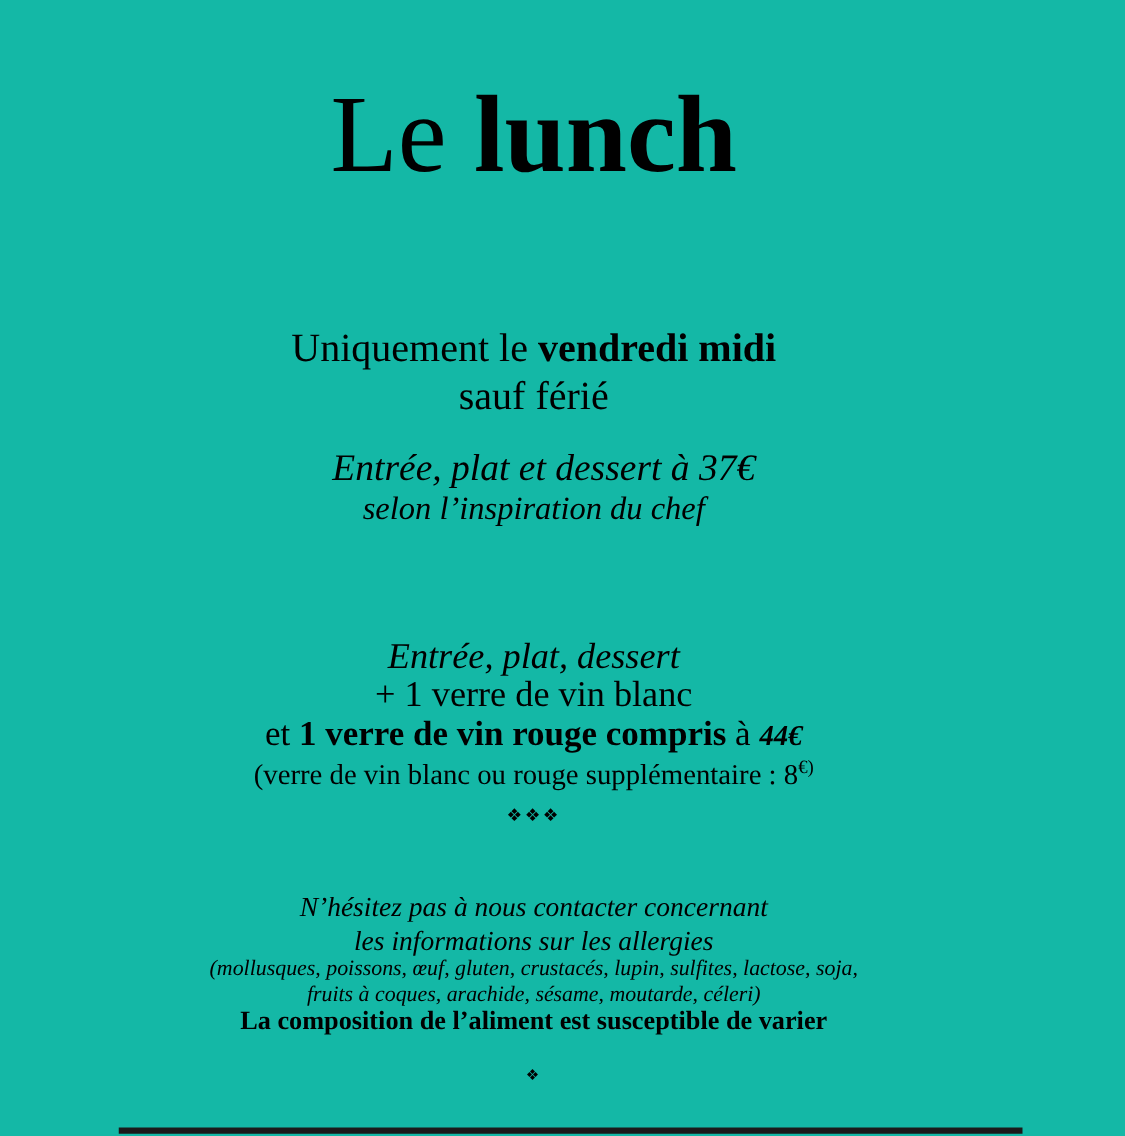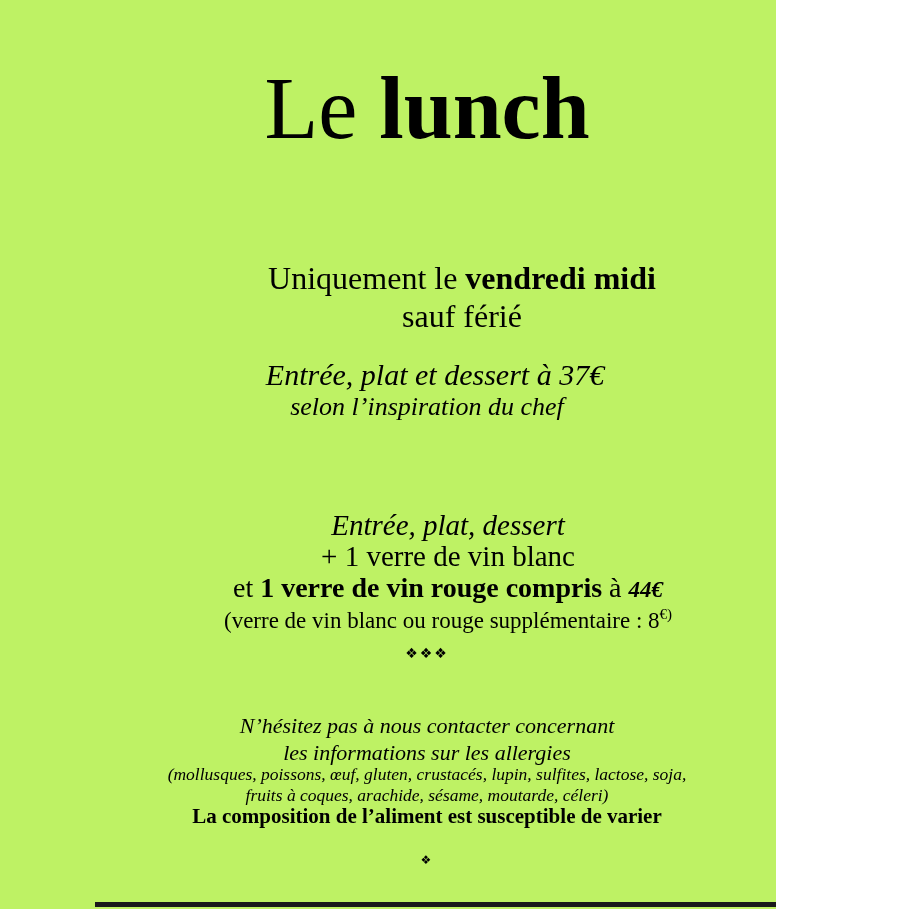--- a/index.html
+++ b/index.html
@@ -2,23 +2,23 @@
 <html><head>
 <meta charset="utf-8">
 <style>
   html, body {
     margin: 0;
     padding: 0;
     background: #ffffff;
   }
   .page {
     position: relative;
-    width: 776px;
+    width: 900px;
     height: 909px;
-    background: #bef264;
+    background: #14b8a6;
     overflow: hidden;
     font-family: "Liberation Serif", "DejaVu Serif", serif;
     color: #000000;
   }
   .block {
     position: absolute;
     left: 0;
     width: 854px;
     text-align: center;
     white-space: nowrap;
@@ -27,38 +27,37 @@
     top: 65px;
     font-size: 88px;
     line-height: 88px;
   }
   .title-bold { font-weight: bold; }
 
   .availability-block {
     top: 259px;
     font-size: 32px;
     line-height: 38px;
-    padding-left: 35px;
   }
   .availability-block .bold { font-weight: bold; }
 
   .menu37-block { top: 358px; }
   .menu37-offer {
     font-size: 30px;
     line-height: 34px;
     font-style: italic;
     padding-left: 16px;
   }
   .menu37-detail {
     font-size: 26px;
     line-height: 30px;
     font-style: italic;
   }
 
-  .menu44-block { top: 510px; padding-left: 21px; }
+  .menu44-block { top: 510px; }
   .menu44-l1 {
     font-size: 29px;
     line-height: 31px;
     font-style: italic;
   }
   .menu44-l2 {
     font-size: 29px;
     line-height: 31px;
     font-weight: normal;
   }

